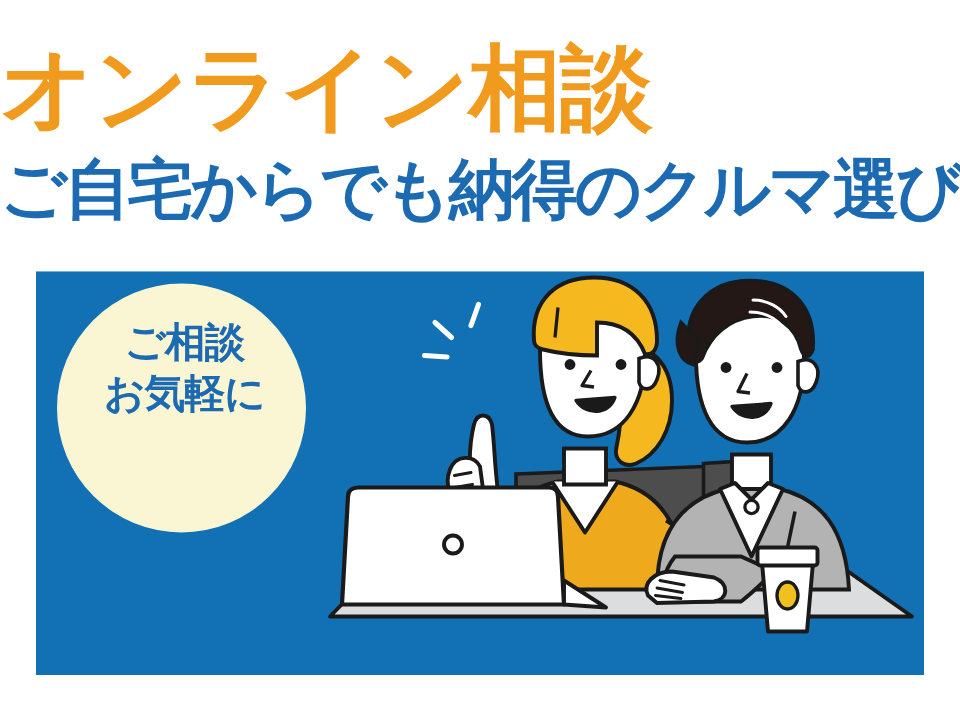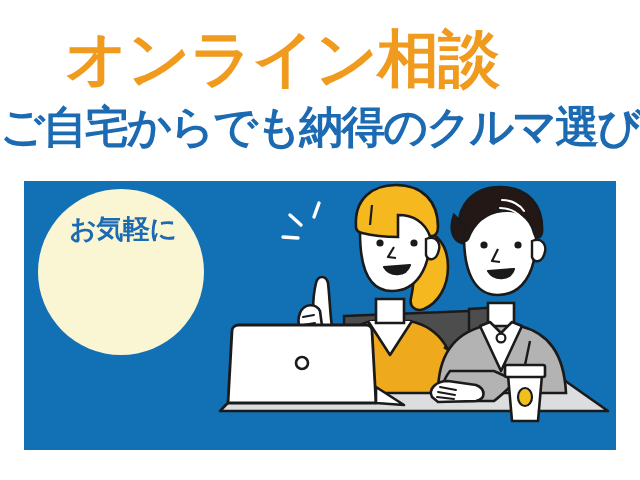--- a/index.html
+++ b/index.html
@@ -15,21 +15,20 @@
     position:absolute;left:0;top:0;width:640px;height:480px;
     background:#ffffff;
   }
 
   
   .headline-wrap{
     position:absolute;left:0;top:0;width:640px;height:175px;
   }
   .headline{
     position:absolute;left:0;top:28px;width:564px;
-    text-align:center;
     font-size:62px;
     line-height:62px;
     font-weight:bold;
     letter-spacing:-1px;
     color:#F09A1E;
     white-space:nowrap;
     font-family:"DejaVu Sans","Liberation Sans",sans-serif;
   }
   .subhead{
     position:absolute;left:0;top:104px;width:640px;
@@ -194,16 +193,17 @@
 
         <path d="M484 194 L488 240 L514 240 L518 194 Z" fill="#FFFFFF" stroke="#1A1A1A" stroke-width="2.6" stroke-linejoin="round"></path>
         <rect x="481" y="184" width="40" height="12" rx="2" fill="#FFFFFF" stroke="#1A1A1A" stroke-width="2.6"></rect>
         <ellipse cx="501" cy="216" rx="7" ry="9" fill="#EFC01E" stroke="#1A1A1A" stroke-width="2.2"></ellipse>
 
       </g>
     </svg>
   </div>
 
   <div class="badge-text">
+    <span>ご相談</span>
     <span>お気軽に</span>
   </div>
 
 </div>
 
 </body></html>

